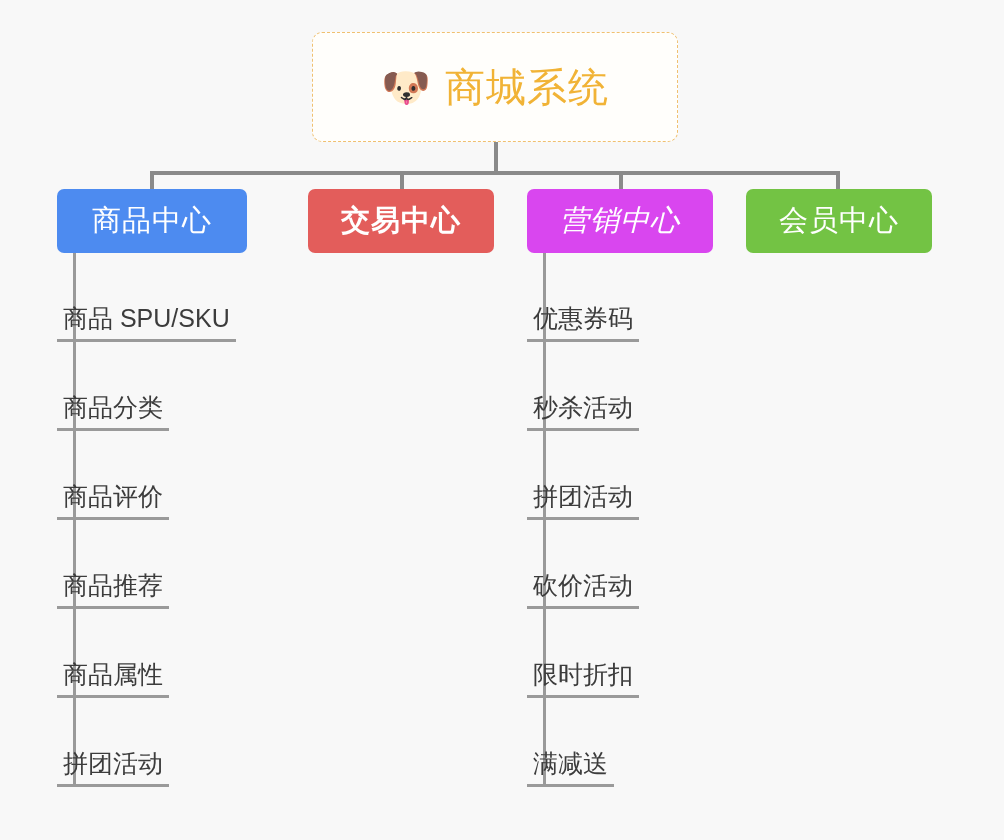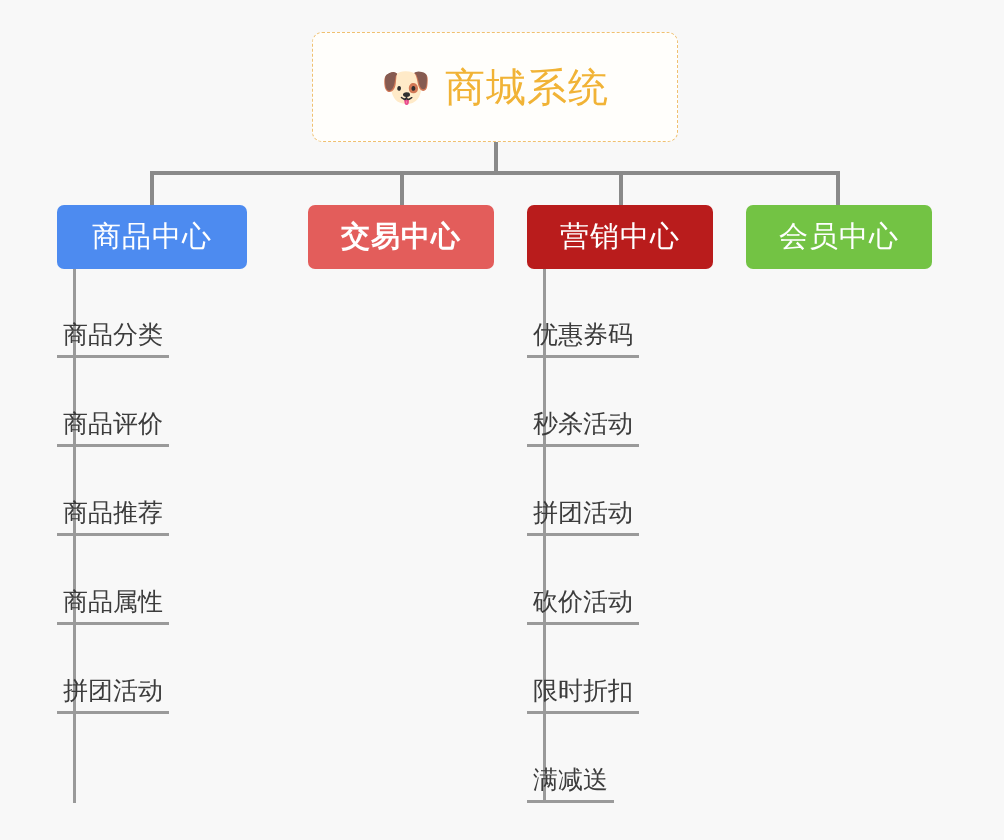--- a/index.html
+++ b/index.html
@@ -68,21 +68,21 @@
   }
   .conn-drop {
     top: 171px;
     width: 4px;
     height: 34px;
   }
 
   
   .column {
     position: absolute;
-    top: 205px;
+    top: 189px;
   }
   .cat-box {
     height: 64px;
     border-radius: 7px;
     display: flex;
     align-items: center;
     justify-content: center;
     color: #ffffff;
     font-size: 29px;
     letter-spacing: 1px;
@@ -135,20 +135,23 @@
   <div class="conn conn-drop" style="left: 619px; background: rgb(138, 138, 138);"></div>
   <div class="conn conn-drop" style="left: 836px; background: rgb(138, 138, 138);"></div>
 
   <div class="column" style="left:57px; width:190px;">
     <div class="cat-box" style="background: rgb(77, 139, 240);">
       <span>商品中心</span>
     </div>
     <div class="items">
       <div class="spine" style="left: 16px; height: 534px; background: rgb(154, 154, 154);"></div>
       <div class="item">
+          <span class="item-label">商品 SPU/SKU</span>
+        </div>
+      <div class="item">
           <span class="item-label">商品分类</span>
         </div>
       <div class="item">
           <span class="item-label">商品评价</span>
         </div>
       <div class="item">
           <span class="item-label">商品推荐</span>
         </div>
       <div class="item">
           <span class="item-label">商品属性</span>
@@ -159,21 +162,21 @@
     </div>
   </div>
 
   <div class="column" style="left:308px; width:186px;">
     <div class="cat-box" style="background: rgb(227, 93, 91); font-weight: bold;">
       <span>交易中心</span>
     </div>
   </div>
 
   <div class="column" style="left:527px; width:186px;">
-    <div class="cat-box" style="background: #b91c1c;">
+    <div class="cat-box" style="background: #d946ef; font-style: italic;">
       <span>营销中心</span>
     </div>
     <div class="items">
       <div class="spine" style="left: 16px; height: 534px; background: rgb(154, 154, 154);"></div>
       <div class="item">
           <span class="item-label">优惠券码</span>
         </div>
       <div class="item">
           <span class="item-label">秒杀活动</span>
         </div>

